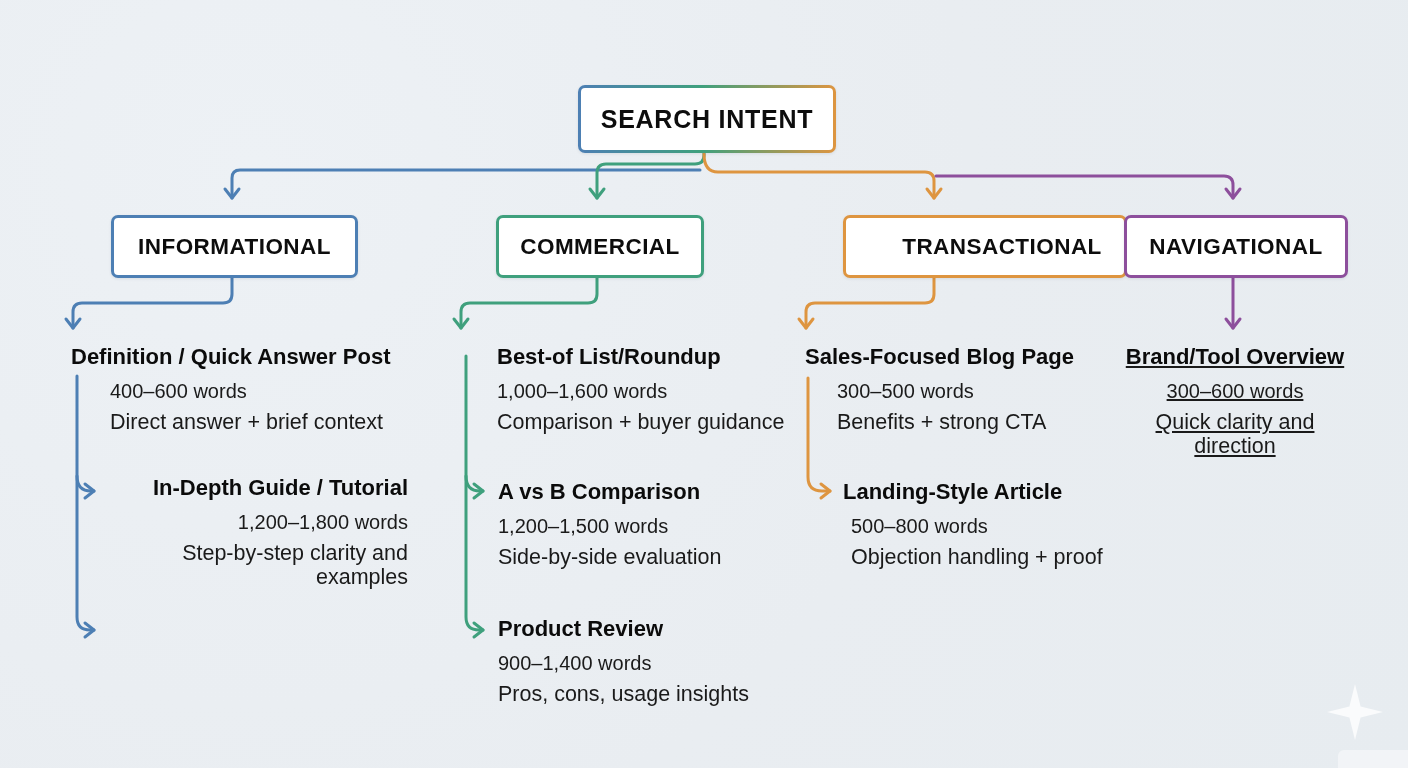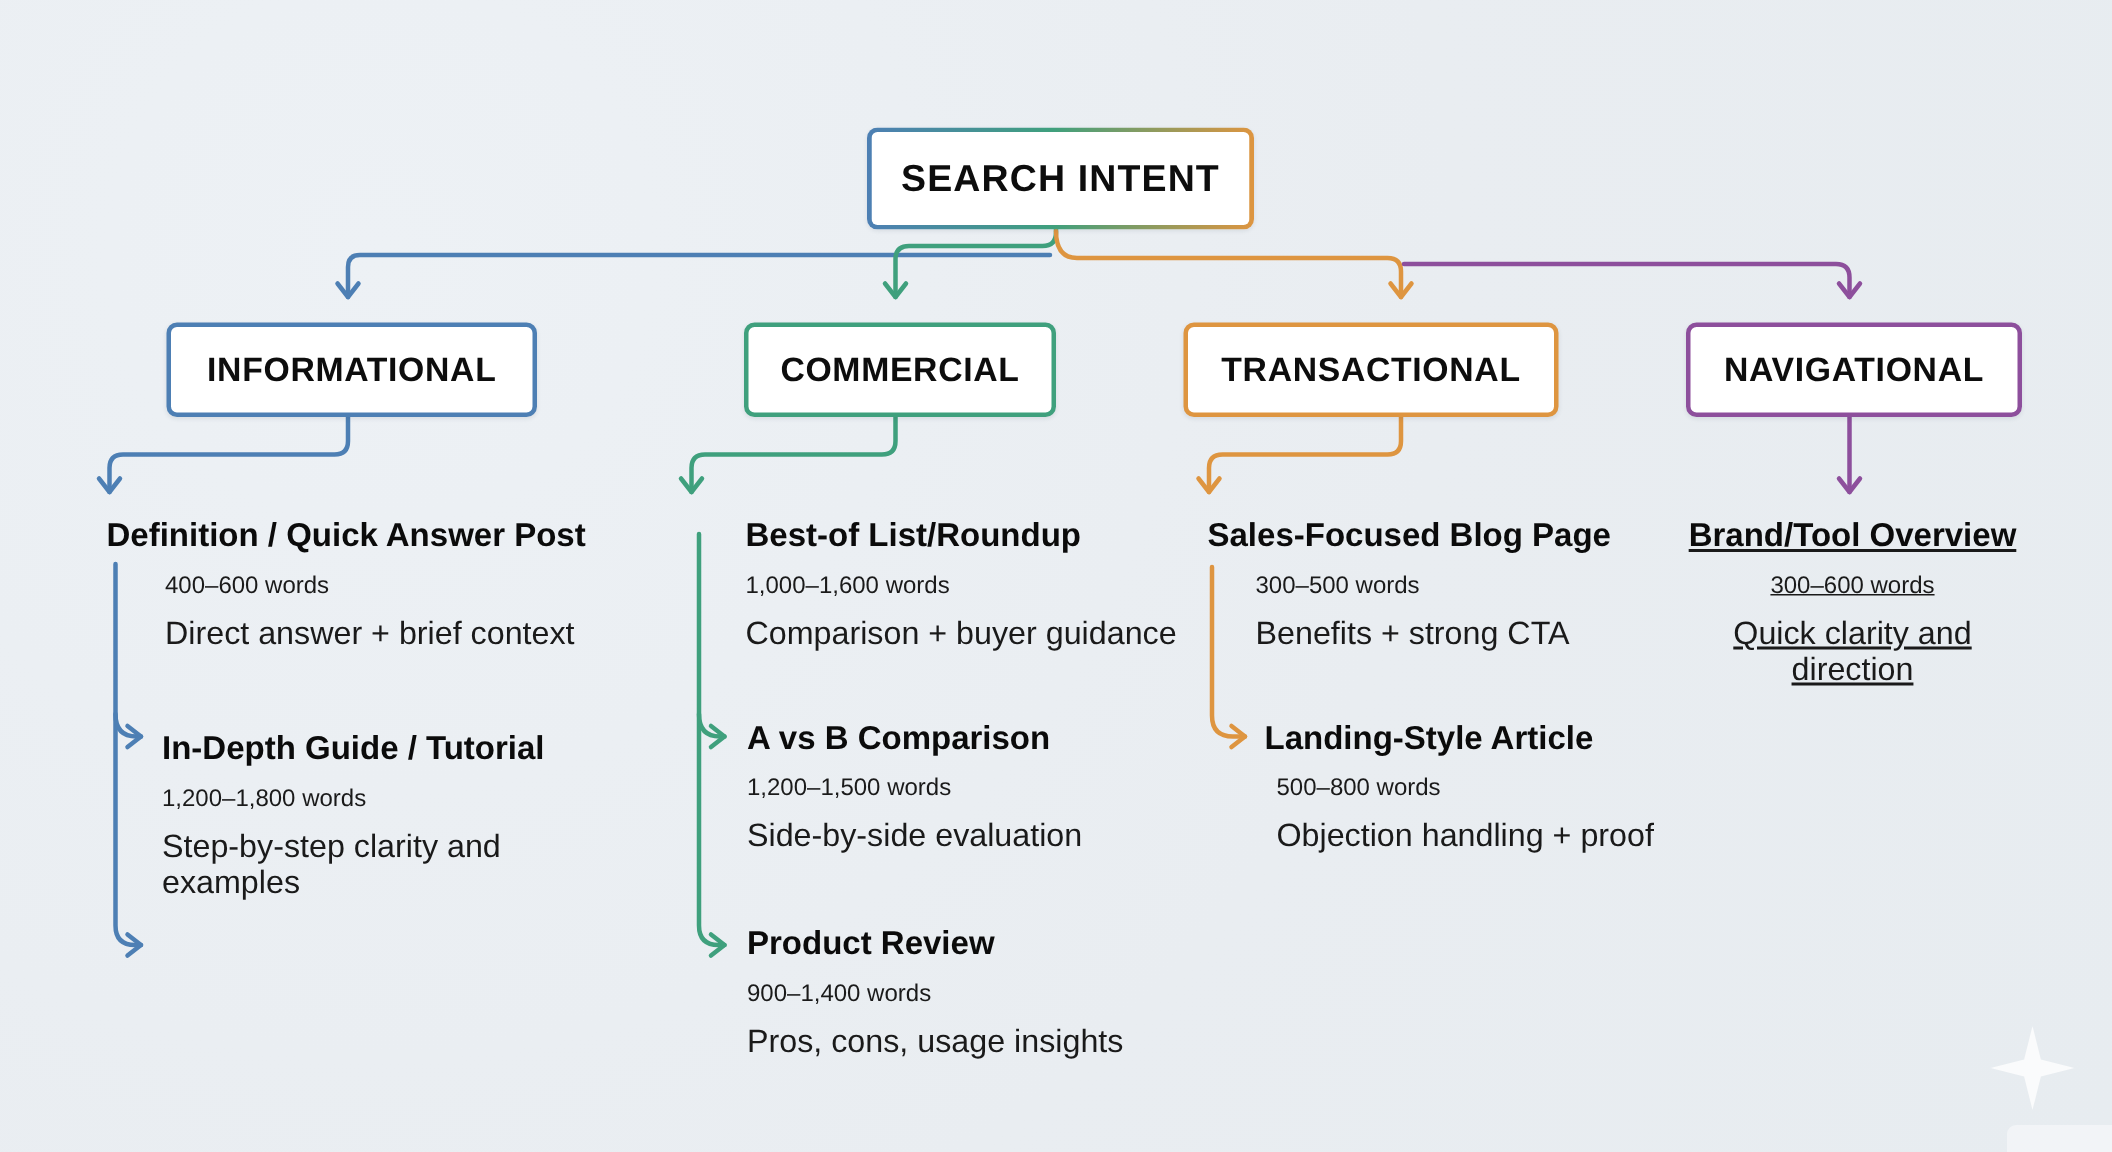--- a/index.html
+++ b/index.html
@@ -26,26 +26,26 @@
   .node.root{
     left:578px;top:65px;width:252px;height:62px;
     border:3px solid transparent;
     background:linear-gradient(#fff,#fff) padding-box,
                linear-gradient(90deg,#4d7fb4 0%,#3fa07d 48%,#de9540 100%) border-box;
     margin-top:20px;
   }
   .node.root .lbl{font-size:25px;letter-spacing:0.03em;}
   .node.b-info {left:111px; top:215px;width:241px;height:57px;border:3px solid #4d7fb4;}
   .node.b-comm {left:496px; top:215px;width:202px;height:57px;border:3px solid #3fa07d;}
-  .node.b-trans{left:789px; top:215px;width:244px;height:57px;border:3px solid #de9540;}
+  .node.b-trans{left:843px; top:215px;width:244px;height:57px;border:3px solid #de9540;padding-left:34px;}
   .node.b-nav  {left:1124px;top:215px;width:218px;height:57px;border:3px solid #8d4f9c;}
 
   .item{position:absolute;color:#1a1a1a;}
   .item .h{font-weight:700;font-size:22px;line-height:26px;color:#0b0b0b;margin:0 0 8px 0;white-space:nowrap;}
-  .item .w{font-size:16px;line-height:26px;margin:0 0 6px 0;white-space:nowrap;}
+  .item .w{font-size:20px;line-height:26px;margin:0 0 6px 0;white-space:nowrap;}
   .item .d{font-size:21.5px;line-height:24px;max-width:312px;}
   .item.centered{width:224px;text-align:center;}
   .item.centered .h,.item.centered .w{white-space:normal;}
   .item.centered .d{max-width:224px;}
 
   .sparkle{
     position:absolute;left:1327px;top:684px;width:56px;height:56px;
     background:rgba(255,255,255,0.78);
     clip-path:polygon(50% 0%,60% 40%,100% 50%,60% 60%,50% 100%,40% 60%,0% 50%,40% 40%);
     filter:blur(0.6px);
@@ -107,21 +107,21 @@
   </div>
   <div class="node b-nav">
     <span class="lbl">NAVIGATIONAL</span>
   </div>
 
   <div class="item" style="left:71px;top:344px;">
     <div class="h">Definition / Quick Answer Post</div>
     <div class="w" style="margin-left:39px;">400–600 words</div>
     <div class="d" style="margin-left:39px;">Direct answer + brief context</div>
   </div>
-  <div class="item" style="left:108px;top:486px;">
+  <div class="item" style="left:108px;top:475px;text-align:right;">
     <div class="h">In-Depth Guide / Tutorial</div>
     <div class="w">1,200–1,800 words</div>
     <div class="d" style="max-width:300px;">Step-by-step clarity and examples</div>
   </div>
 
   <div class="item" style="left:497px;top:344px;">
     <div class="h">Best-of List/Roundup</div>
     <div class="w">1,000–1,600 words</div>
     <div class="d">Comparison + buyer guidance</div>
   </div>

